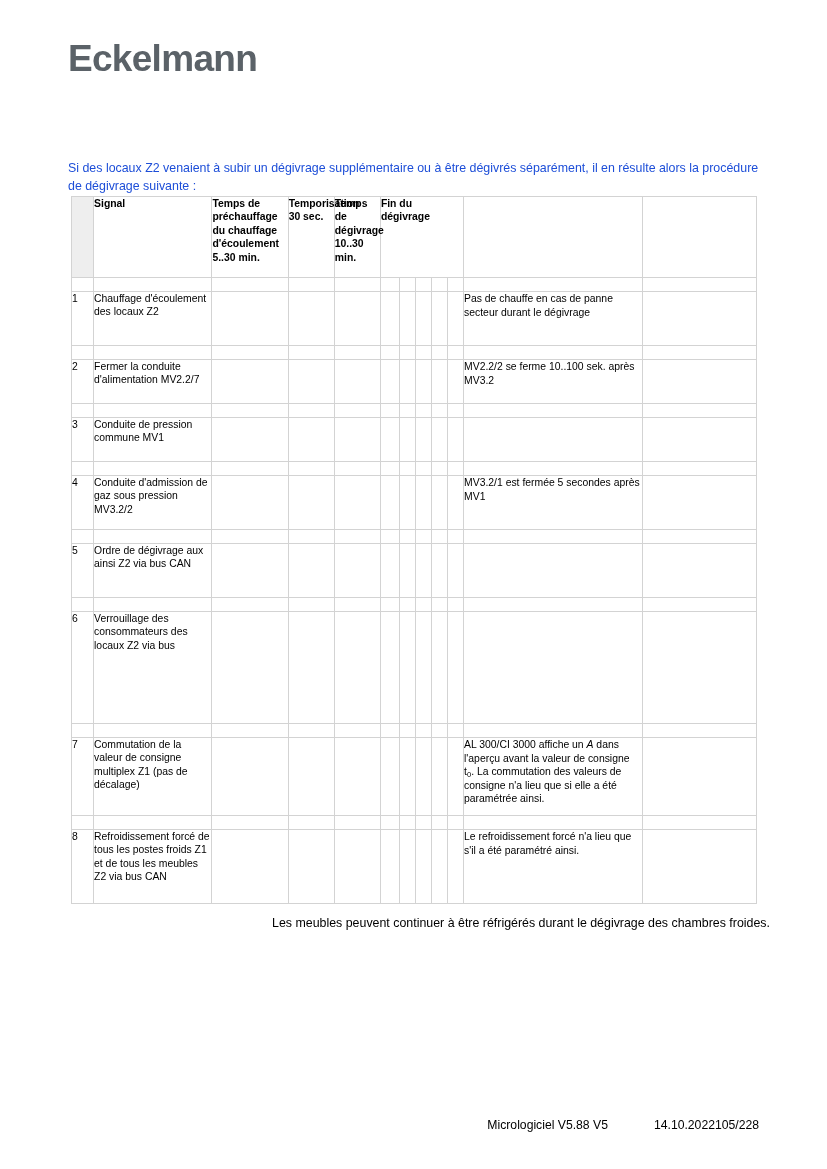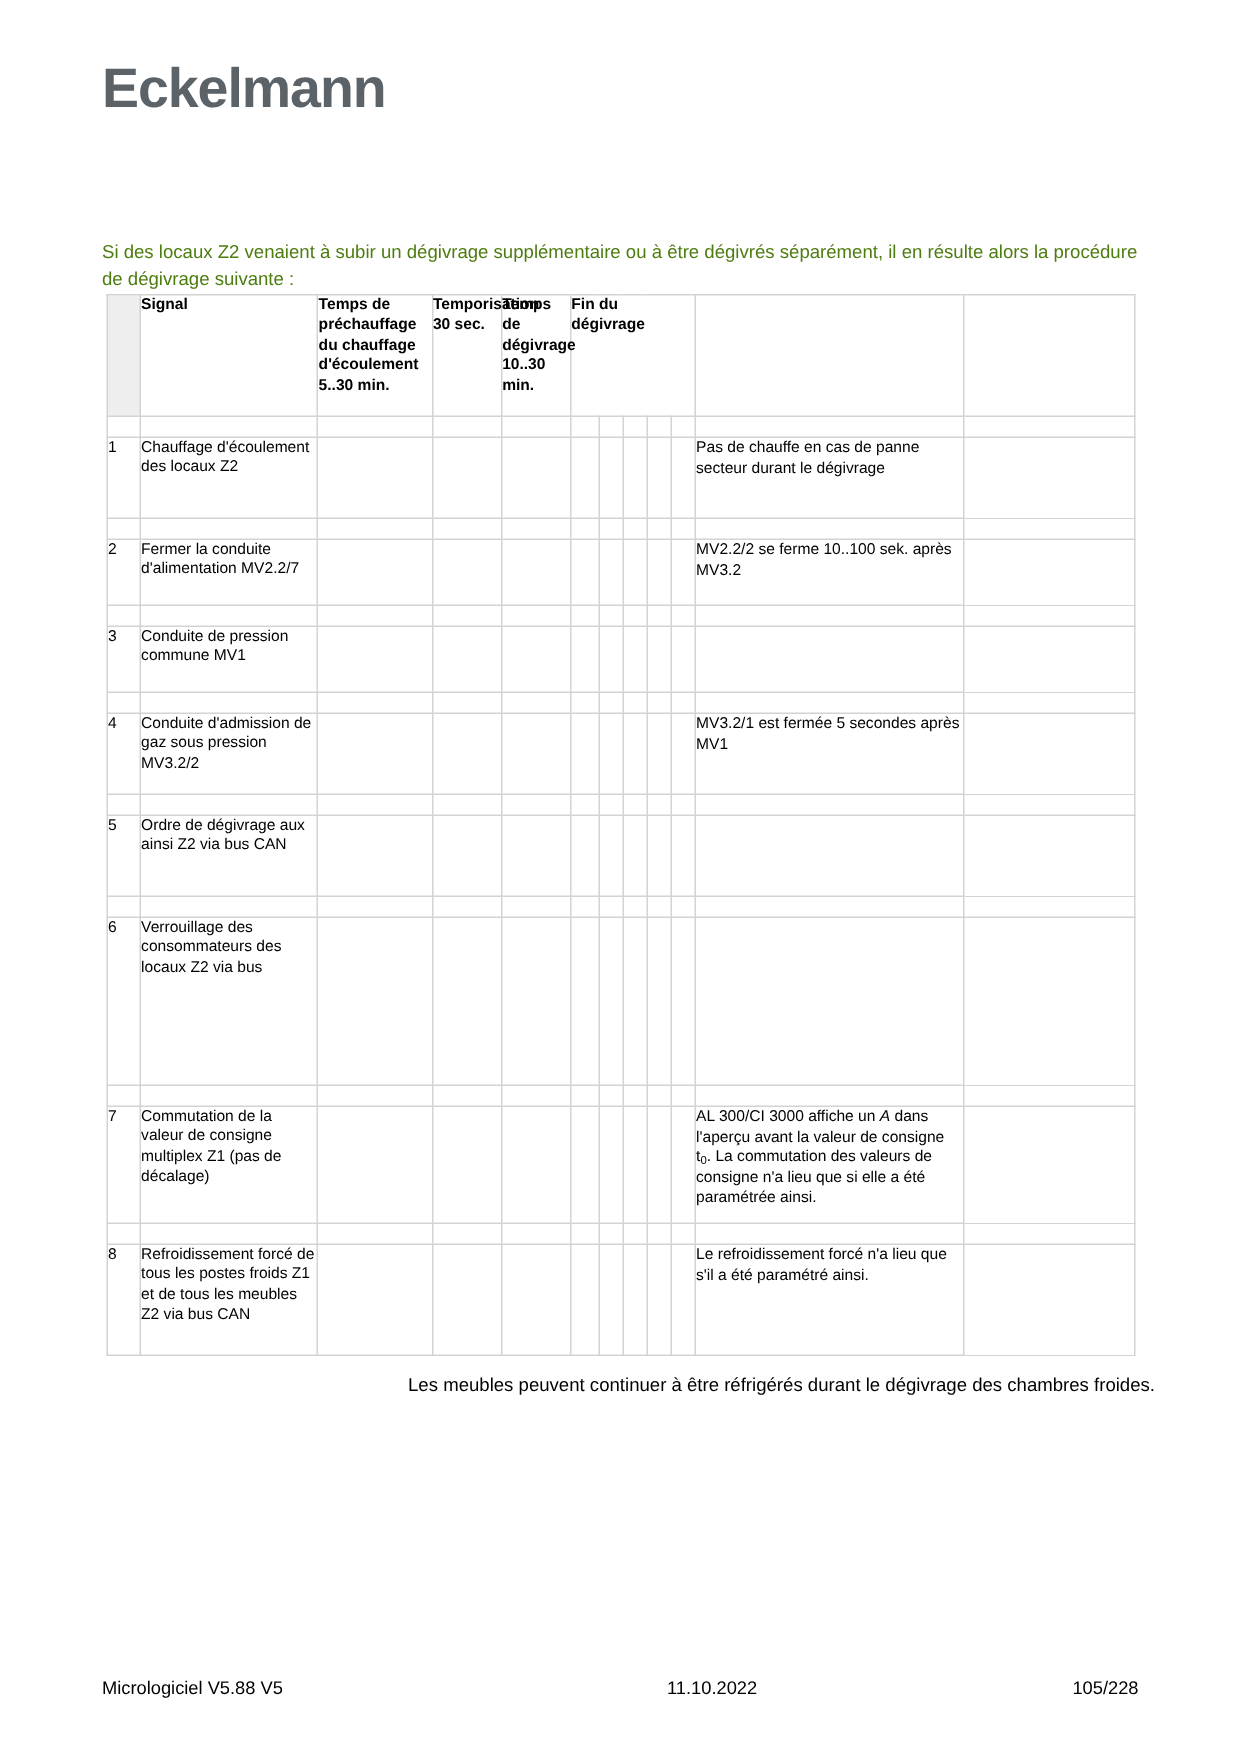--- a/index.html
+++ b/index.html
@@ -51,21 +51,21 @@
   }
 
   
   .intro {
     position: absolute;
     left: 68px;
     top: 160px;
     width: 700px;
     font-size: 12.4px;
     line-height: 17.5px;
-    color: #4d7c0f;
+    color: #1d4ed8;
   }
 
   
   .tbl-wrap {
     position: absolute;
     left: 71px;
     top: 196px;
     width: 686px;
   }
   table.proc {
@@ -134,21 +134,21 @@
   }
 
   
   .footer {
     position: absolute;
     left: 68px;
     top: 1118px;
     width: 691px;
     font-size: 12.2px;
     display: flex;
-    justify-content: space-between;
+    justify-content: flex-end;
     color: #000;
   }
   .footer .f-mid { margin-left: 46px; }
 </style>
 </head>
 <body>
 
 <div class="page">
 
   <div class="brand">Eckelmann</div>
@@ -410,17 +410,17 @@
             <td class="note" style="position: relative;"></td>
           </tr>
         </tbody>
     </table>
   </div>
 
   <div class="closing">Les meubles peuvent continuer à être réfrigérés durant le dégivrage des chambres froides.</div>
 
   <div class="footer">
     <span class="f-left">Micrologiciel V5.88 V5</span>
-    <span class="f-mid">11.10.2022</span>
+    <span class="f-mid">14.10.2022</span>
     <span class="f-right">105/228</span>
   </div>
 
 </div>
 
 </body></html>

